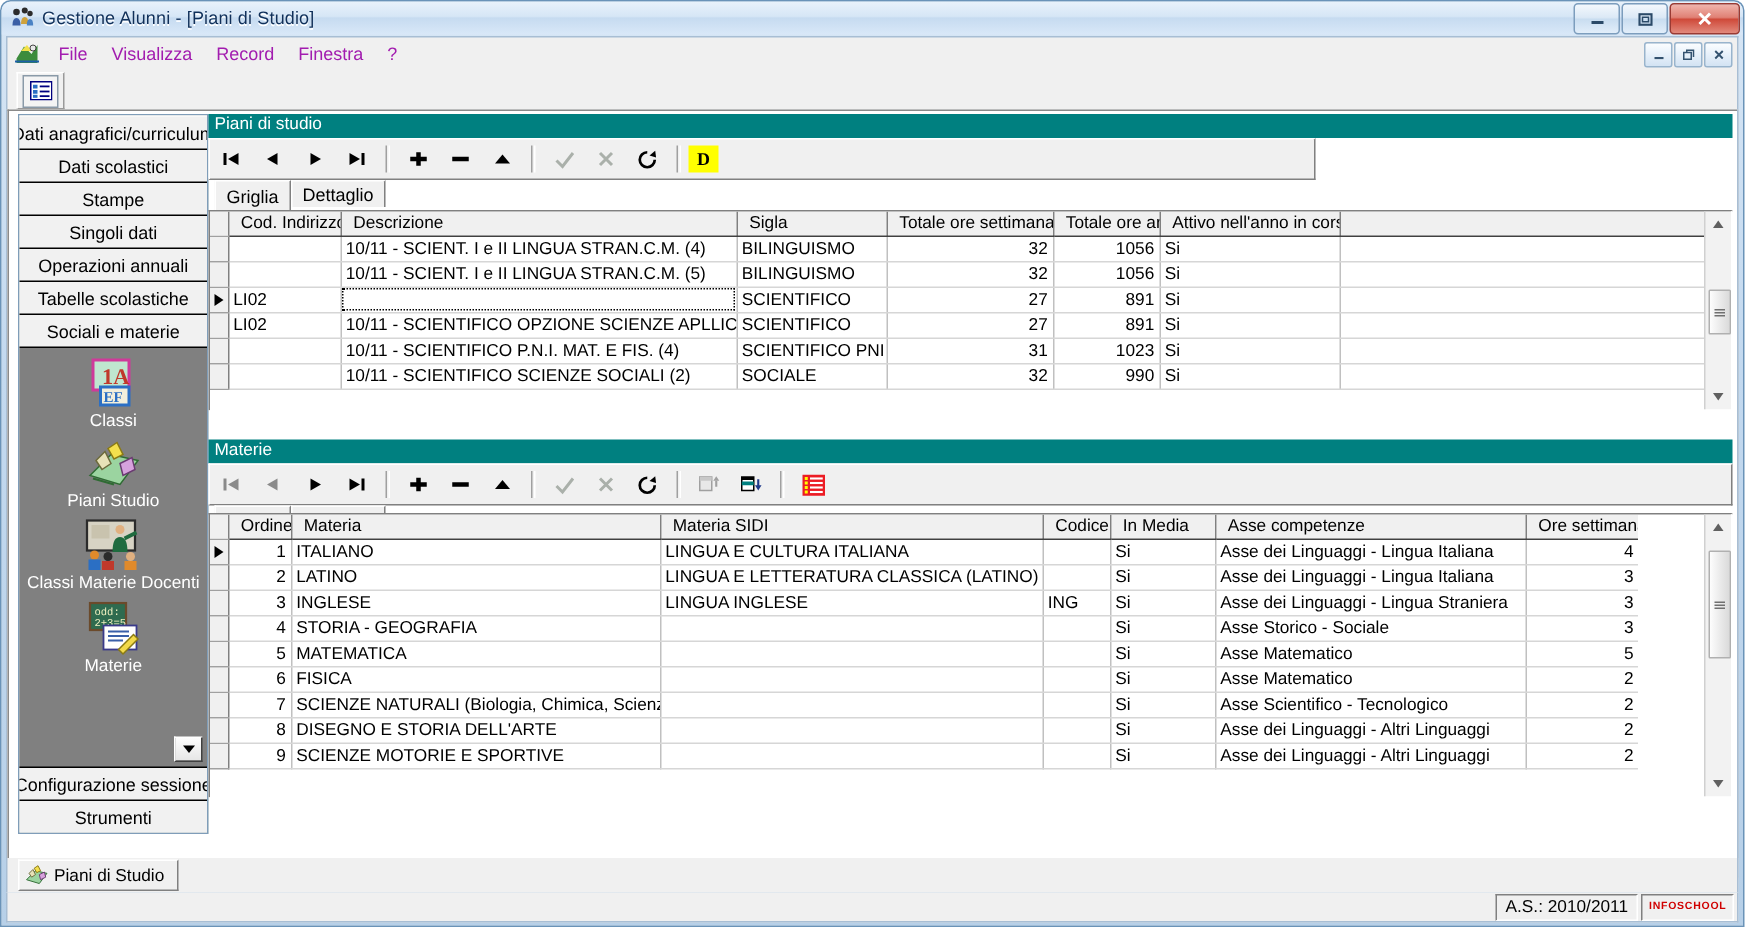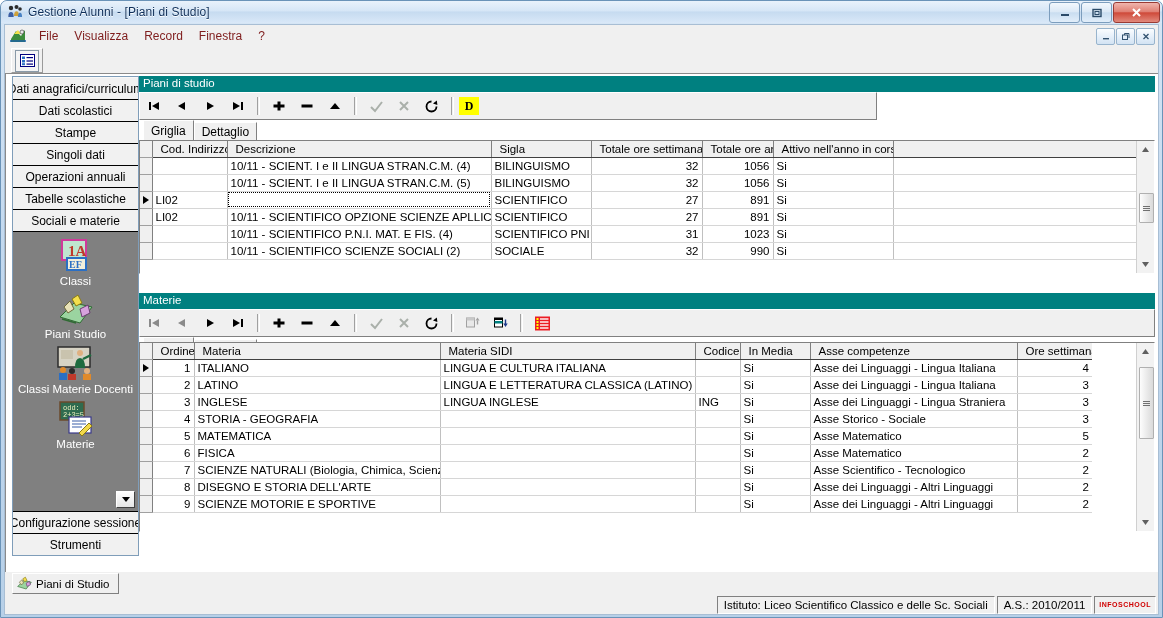--- a/index.html
+++ b/index.html
@@ -60,21 +60,21 @@
   
   .menubar {
     position: absolute; left: 3px; top: 23px; right: 3px; height: 22px;
     background: #f0f0f0;
     border: 1px solid #a8bed4; border-bottom: none;
     display: flex; align-items: center;
     box-sizing: border-box;
   }
   .menu-app-icon { width: 18px; height: 16px; margin: 0 4px 0 4px; position: relative; }
   .menu-item {
-    font-size: 12px; padding: 2px 8px; color: #7f1d1d; white-space: nowrap;
+    font-size: 12px; padding: 2px 8px; color: #a21caf; white-space: nowrap;
   }
   .mdi-btns { position: absolute; right: 3px; top: 3px; display: flex; }
   .mdi-btn {
     width: 17px; height: 15px; margin-left: 1px;
     border: 1px solid #98b4cd; border-radius: 2px;
     background: linear-gradient(to bottom,#fbfdff 0%,#e6f0fa 50%,#d3e3f3 100%);
     display:flex; align-items:center; justify-content:center;
     color:#2a4a68; font-size: 9px;
   }
 
@@ -180,21 +180,21 @@
     width: 1px; height: 18px; margin: 0 5px;
     border-left: 1px solid #a0a0a0; border-right: 1px solid #ffffff;
   }
   .d-btn {
     width: 20px; height: 18px; background: #ffff00;
     display:flex; align-items:center; justify-content:center;
     font-weight: bold; font-size: 12px; color: #000;
     font-family: "Liberation Serif", serif;
   }
   .tabs {
-    height: 20px; display: flex; align-items: flex-end;
+    height: 20px; display: flex; 
     padding-left: 4px;
     background: transparent;
     position: relative;
   }
   .tab {
     height: 18px; padding: 0 7px;
     display: flex; align-items: center;
     font-size: 12px;
     background: #f0f0f0;
     border-left: 1px solid #ffffff; border-top: 1px solid #ffffff;
@@ -912,20 +912,19 @@
         <path d="M4 24 L18 10 L36 14 L24 30 Z" fill="#9bd4a0" stroke="#2f6b33" stroke-width="1.5"></path>
         <path d="M16 6 L22 2 L26 10 L20 13 Z" fill="#f4e04d" stroke="#8a7a14" stroke-width="1.5"></path>
         <path d="M8 14 L14 8 L18 16 L12 20 Z" fill="#e8e2b8" stroke="#6d6a3c" stroke-width="1.5"></path>
         <path d="M24 16 L32 12 L34 20 L26 24 Z" fill="#d7a2dd" stroke="#6b3c72" stroke-width="1.5"></path>
       </svg>
       <span>Piani di Studio</span>
     </div>
   </div>
 
   <div class="statusbar">
-    <div class="status-cell">Istituto: Liceo Scientifico Classico e delle Sc. Sociali</div>
     <div class="status-cell">A.S.: 2010/2011</div>
     <div class="status-cell" style="padding:0 4px;">
       <span class="brand">INFOSCHOOL</span>
     </div>
   </div>
 
 </div>
 
 </body></html>

